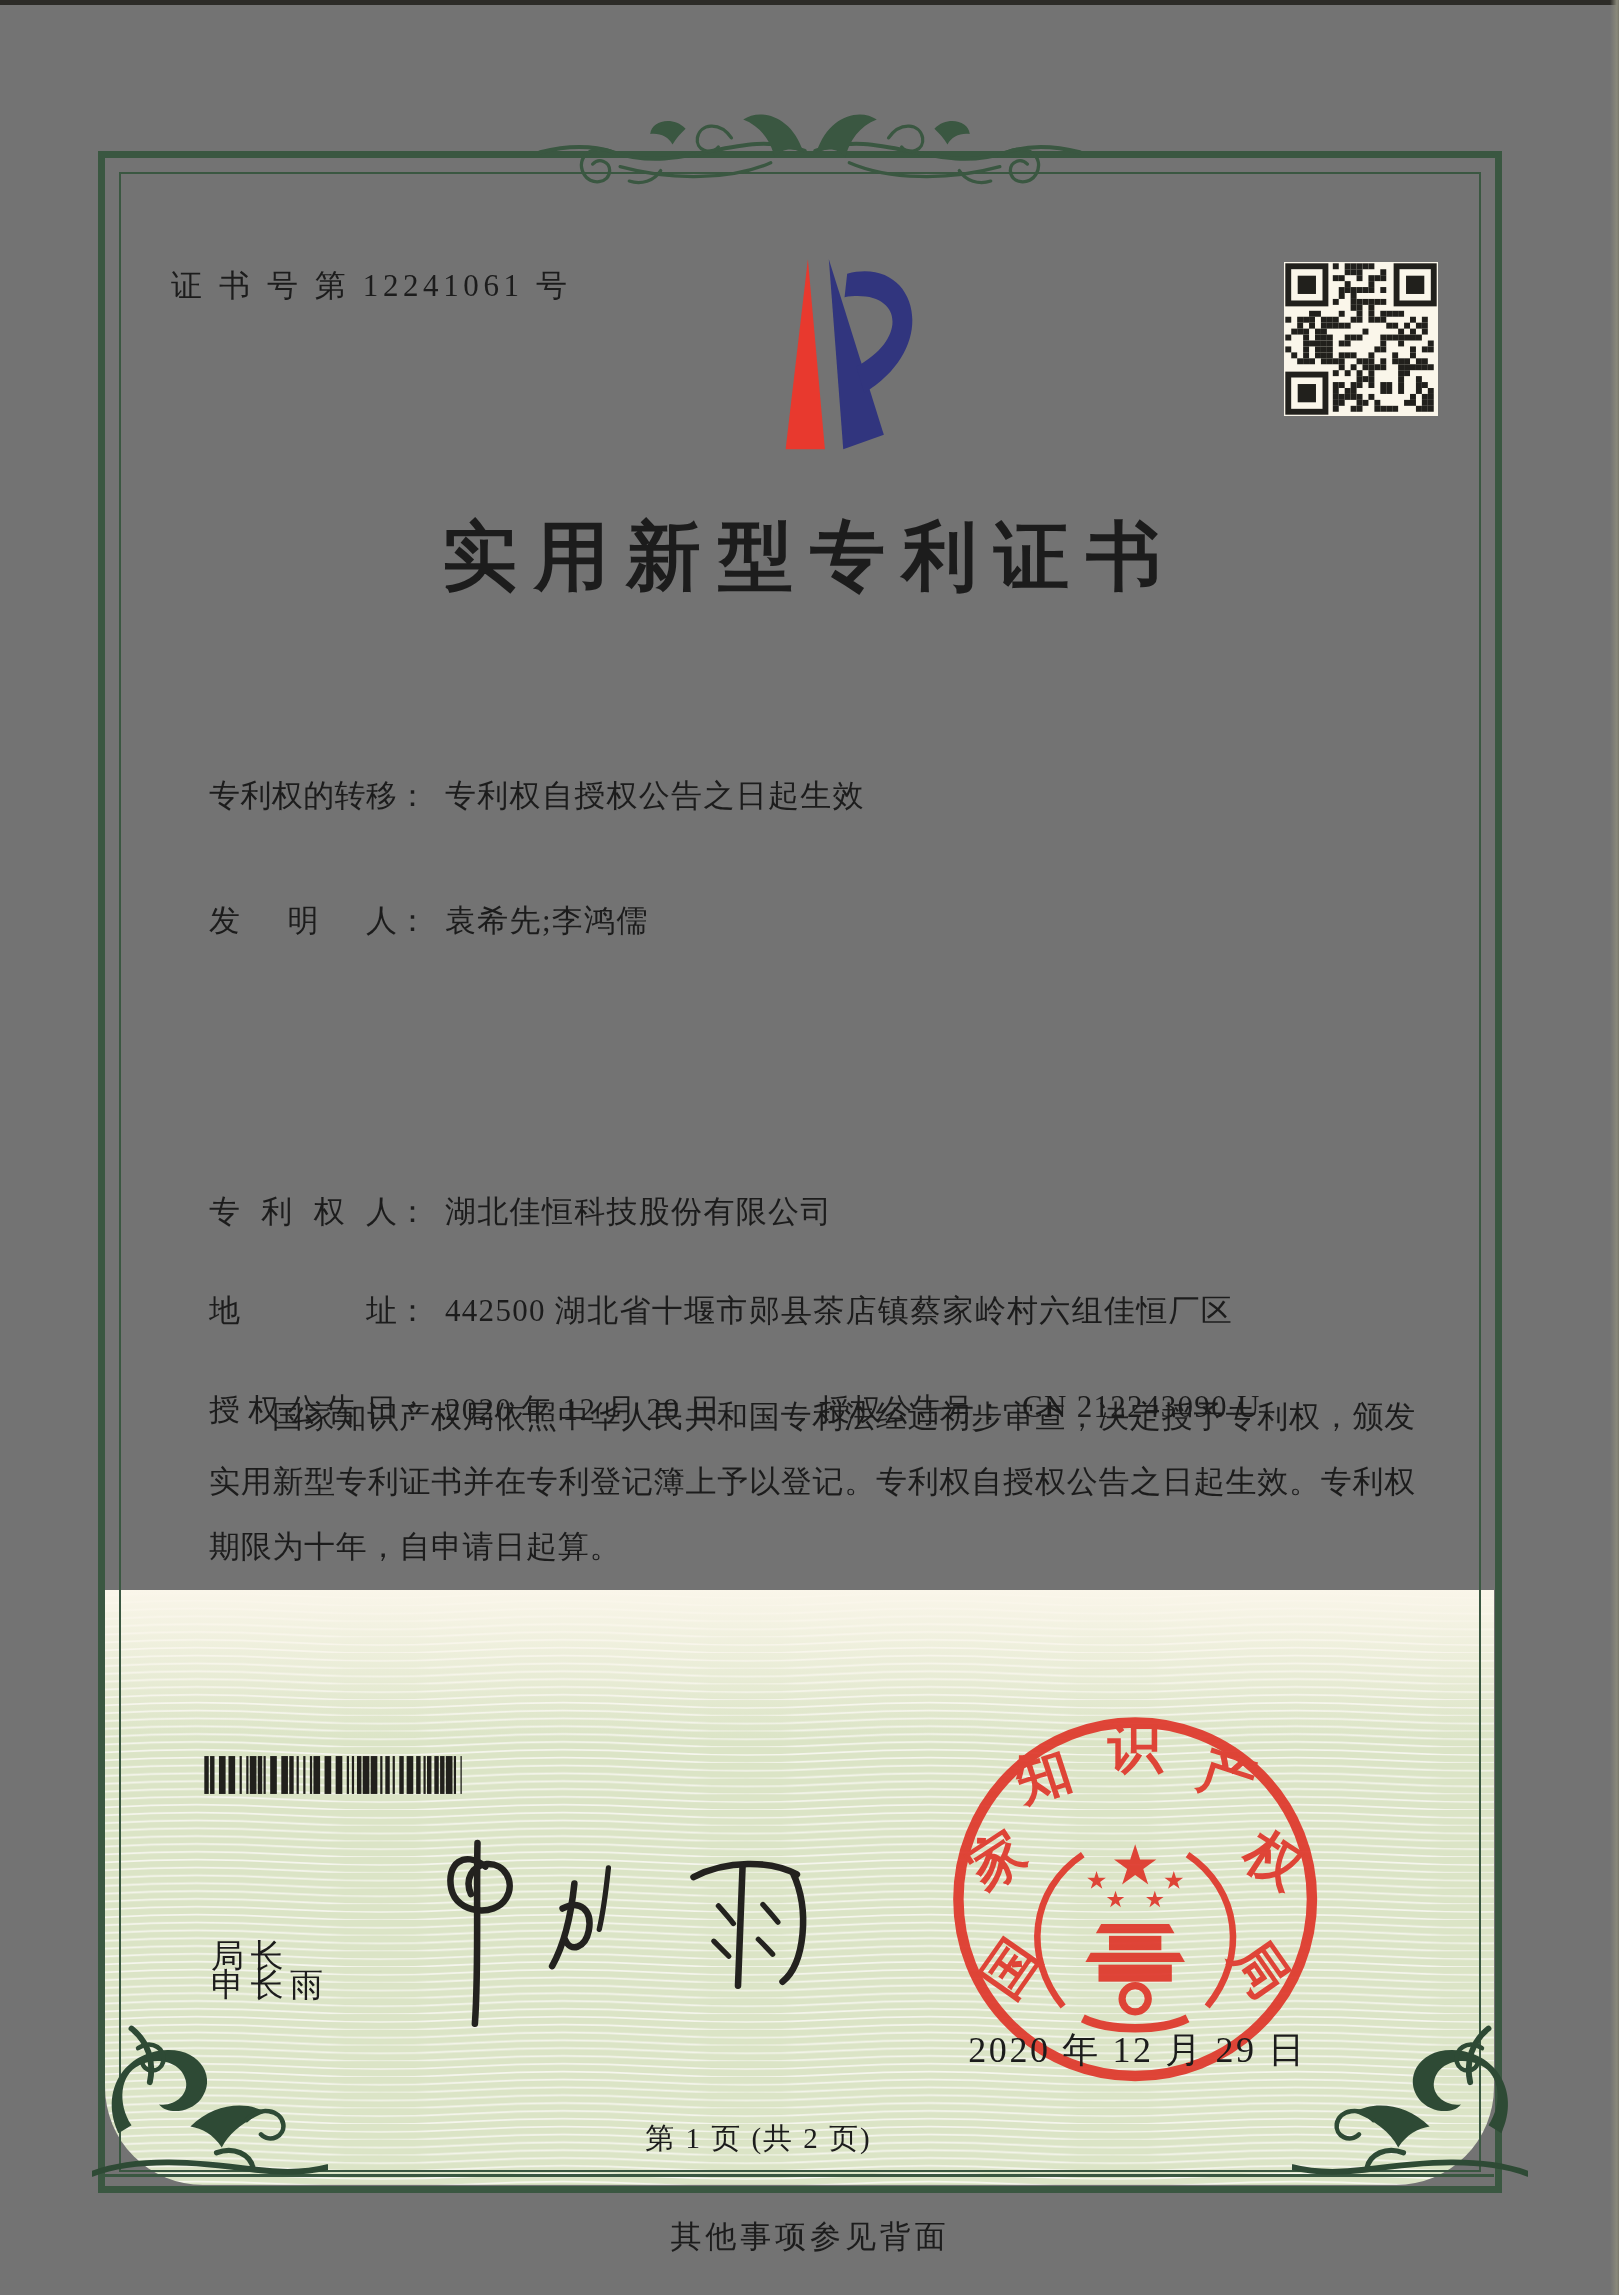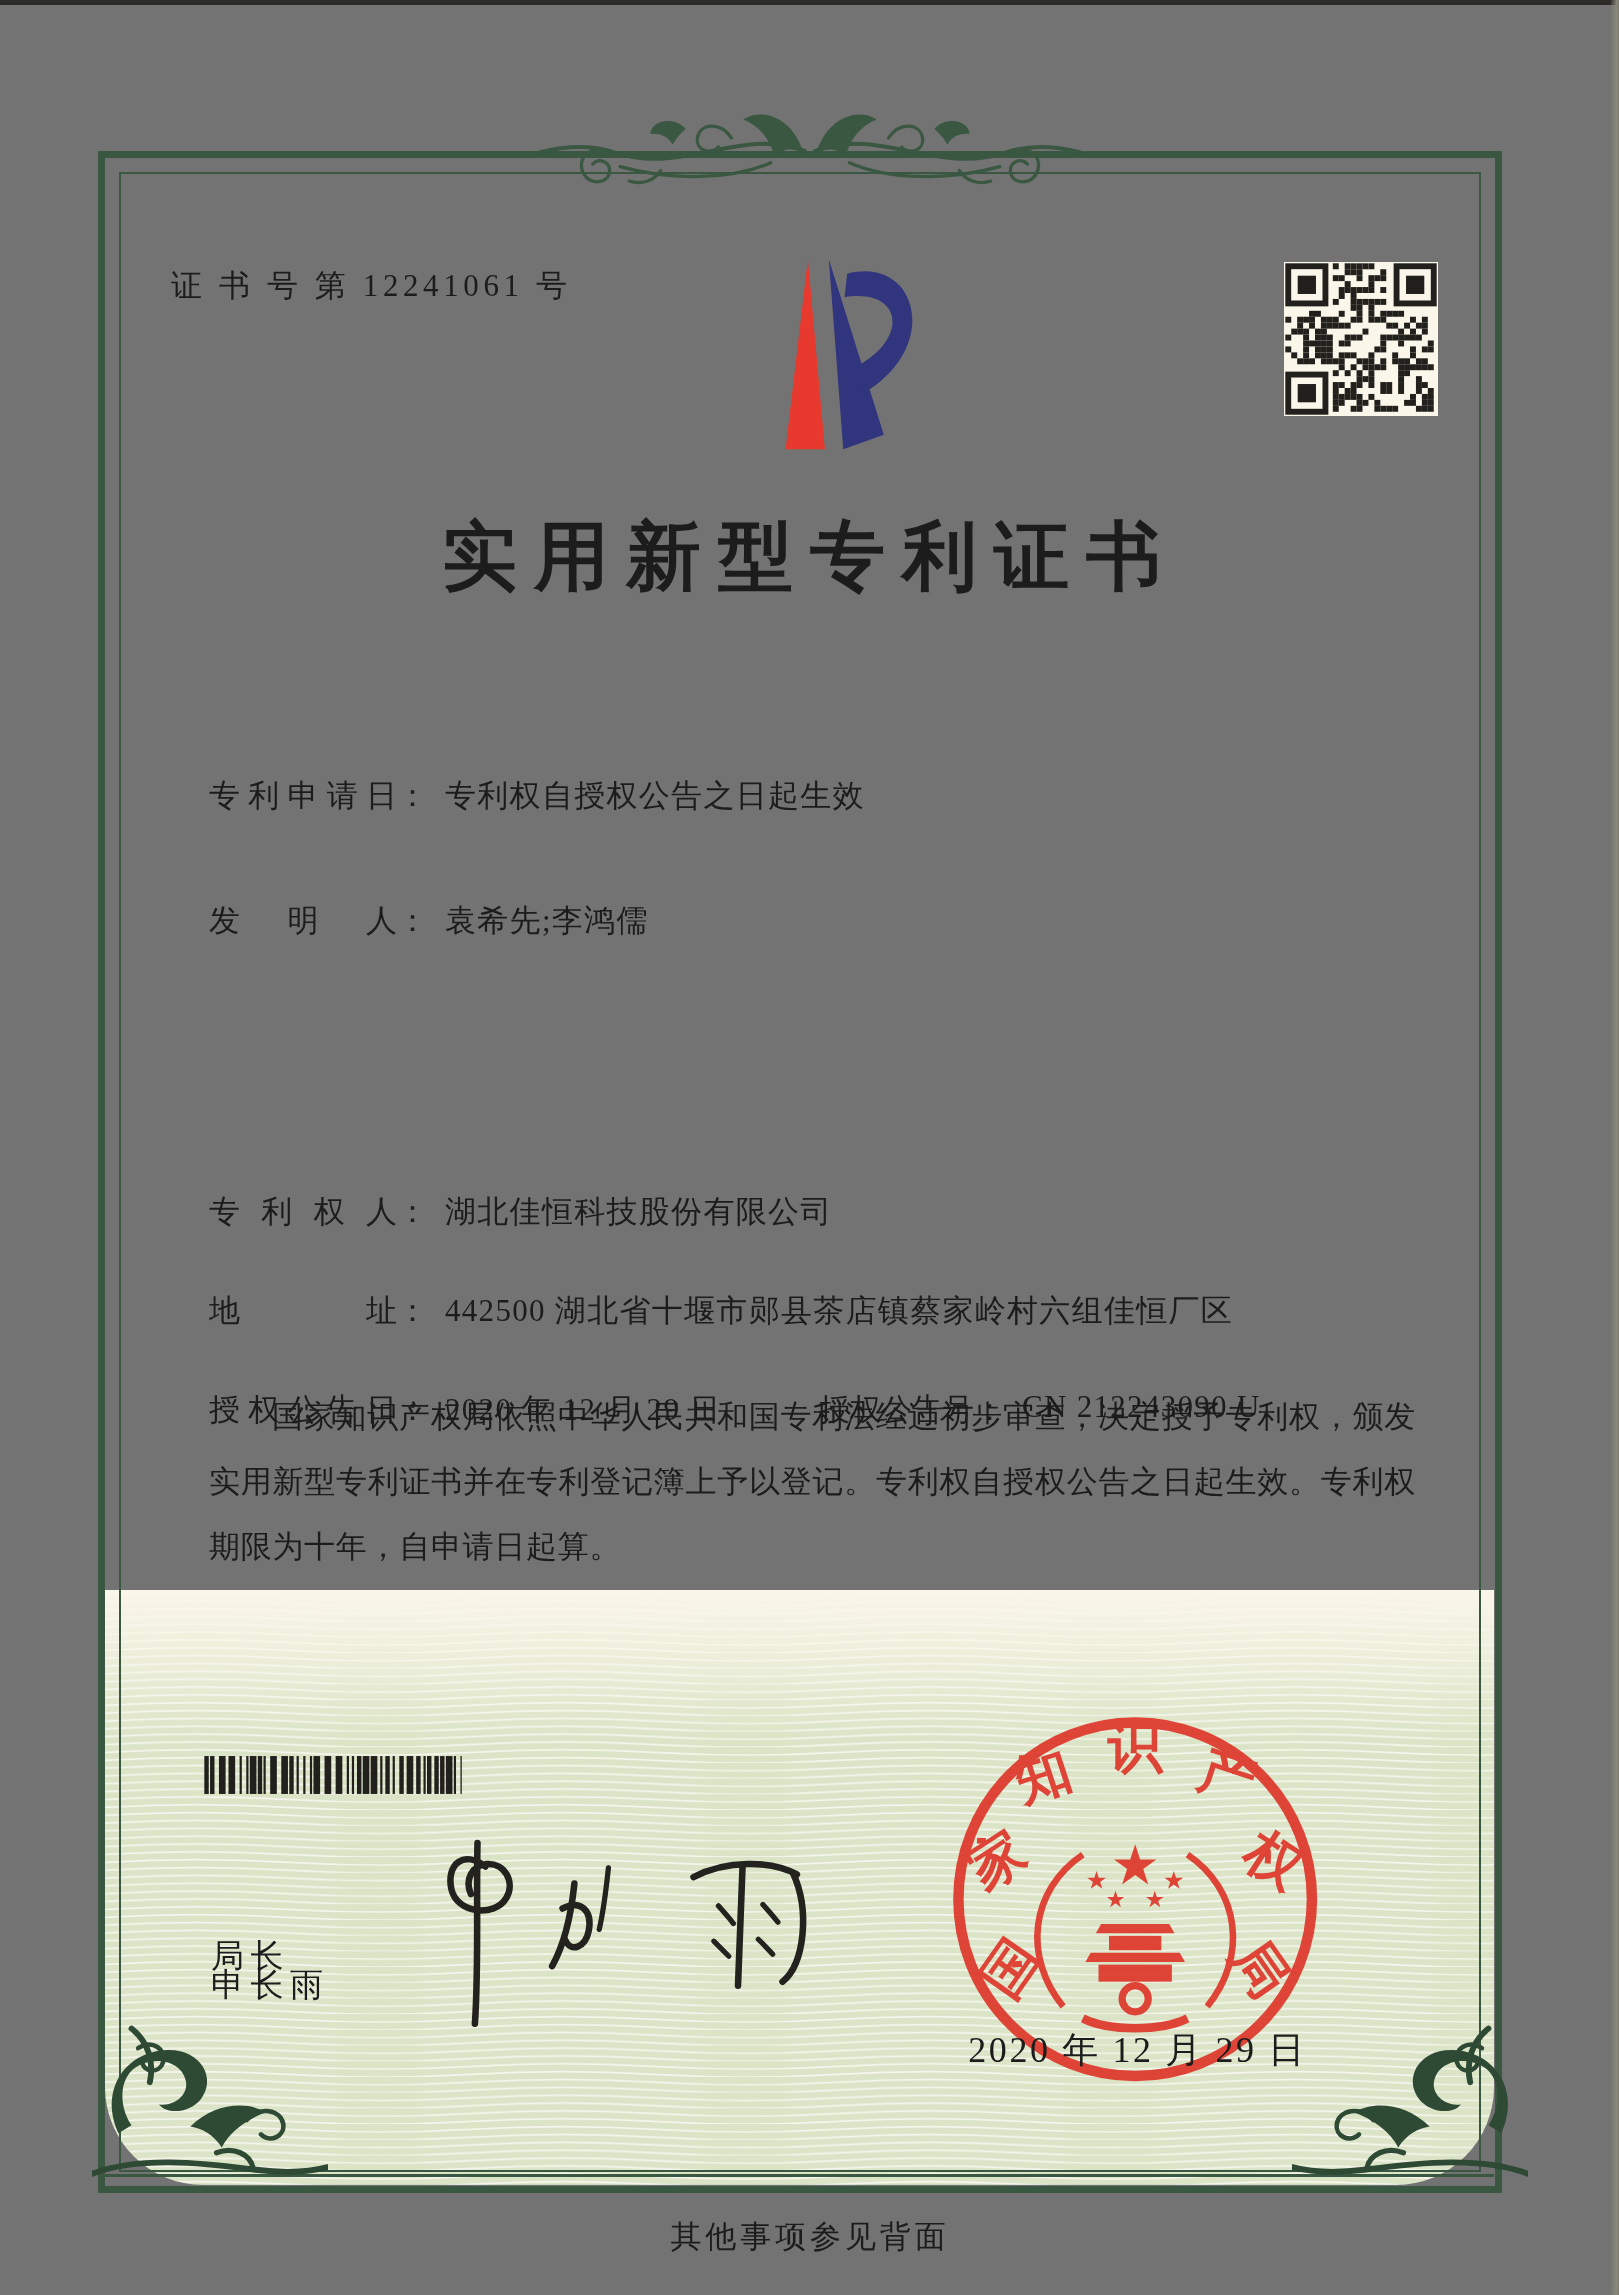--- a/index.html
+++ b/index.html
@@ -332,21 +332,21 @@
           <rect x="202.2" y="220.4" width="9.1" height="9.1"></rect>
           <rect x="211.3" y="220.4" width="9.1" height="9.1"></rect>
           <rect x="220.4" y="220.4" width="9.1" height="9.1"></rect>
         </g>
     </g>
   </svg>
 
   <div class="abs" id="title">实用新型专利证书</div>
 
   <div class="frow" id="row-0">
-    <span class="flabel">专利申请日</span><span class="fcolon">：</span><span class="fvalue">专利权自授权公告之日起生效</span>
+    <span class="flabel">专利权的转移</span><span class="fcolon">：</span><span class="fvalue">专利权自授权公告之日起生效</span>
   </div>
   <div class="frow" id="row-1">
     <span class="flabel">发明人</span><span class="fcolon">：</span><span class="fvalue">袁希先;李鸿儒</span>
   </div>
   <div class="frow" id="row-4">
     <span class="flabel">专利权人</span><span class="fcolon">：</span><span class="fvalue">湖北佳恒科技股份有限公司</span>
   </div>
   <div class="frow" id="row-5">
     <span class="flabel">地址</span><span class="fcolon">：</span><span class="fvalue">442500 湖北省十堰市郧县茶店镇蔡家岭村六组佳恒厂区</span>
   </div>
@@ -482,16 +482,17 @@
       <path d="M224,374 L360,374 L368,388 L216,388 Z" stroke="none"></path>
       <rect x="236" y="392" width="112" height="26" stroke="none"></rect>
       <circle cx="292" cy="444" r="20" fill="none" stroke-width="11"></circle>
       <path d="M182,456 C120,380 132,278 212,224" fill="none" stroke-width="10"></path>
       <path d="M402,456 C464,380 452,278 372,224" fill="none" stroke-width="10"></path>
       <path d="M212,474 C252,494 332,494 372,474" fill="none" stroke-width="13"></path>
     </g>
   </svg>
   <div class="abs" id="seal-date">2020 年 12 月 29 日</div>
 
+  <div class="abs" id="page-note">第 1 页 (共 2 页)</div>
   <div class="abs" id="back-note">其他事项参见背面</div>
 
 </div>
 
 
 </body></html>

